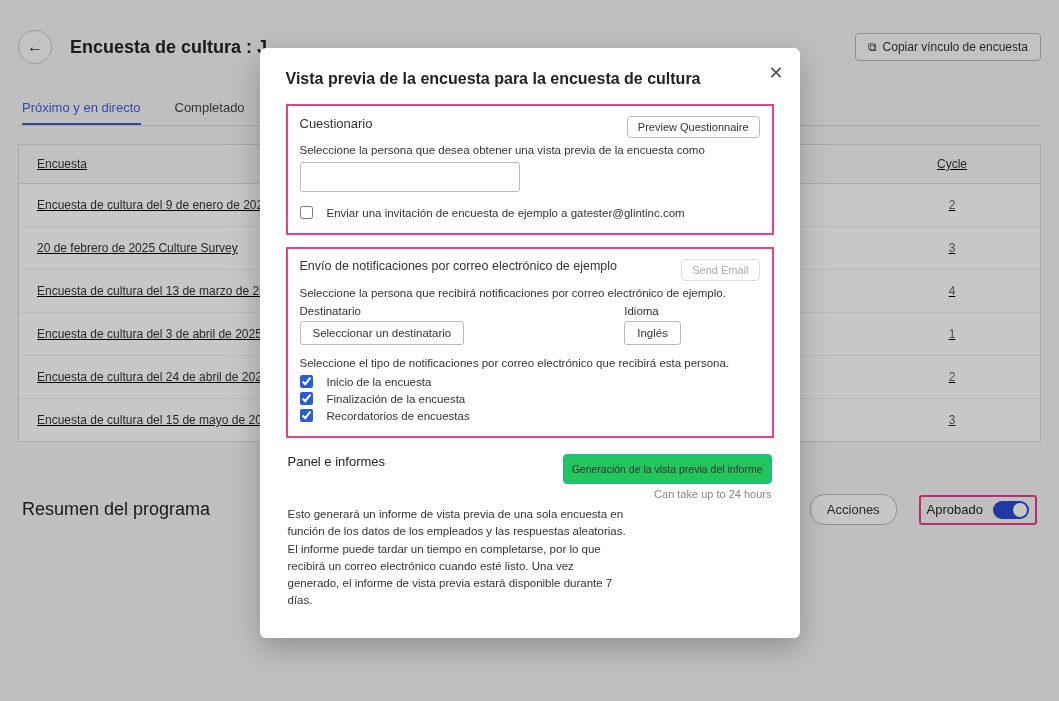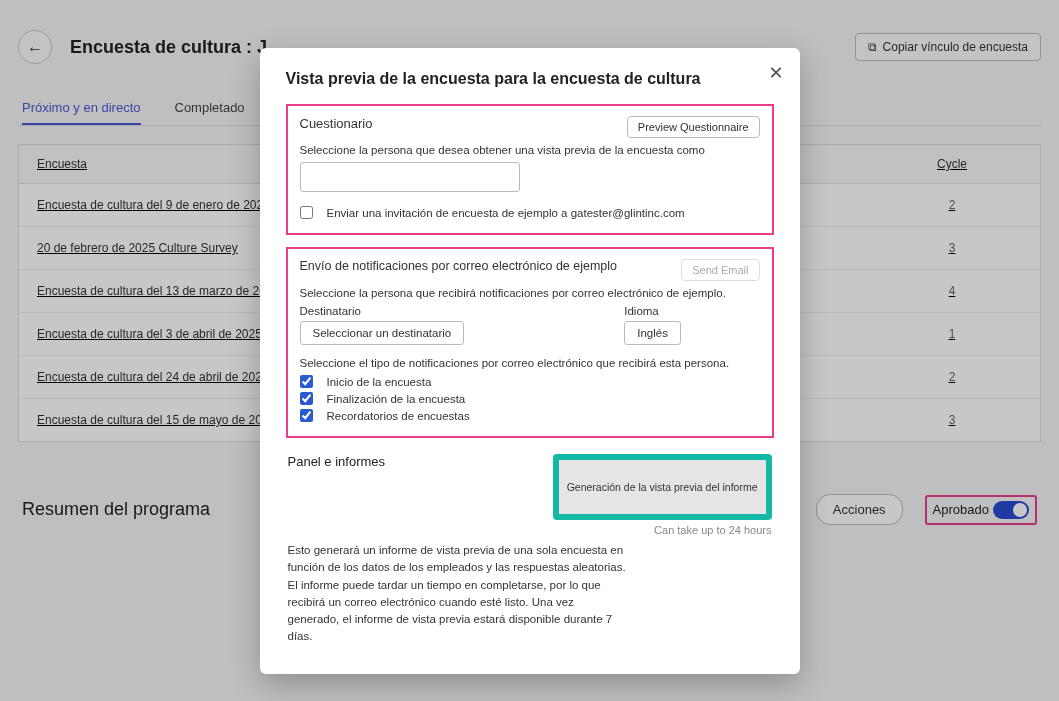--- a/index.html
+++ b/index.html
@@ -21,21 +21,21 @@
 .thead, .trow { display: grid; grid-template-columns: 1fr 140px; align-items: center; }
 .thead { background: #f8f8f8; padding: 12px 18px; font-size: 12px; color: #333; border-bottom: 1px solid #e0e0e0; }
 .trow { padding: 14px 18px; border-bottom: 1px solid #eee; font-size: 12px; color: #333; }
 .trow .cycle { text-align: center; color: #666; }
 .trow:last-child { border-bottom: none; }
 
 .footer-row { display: flex; align-items: center; justify-content: space-between; margin-top: 52px; padding: 0 4px 16px 4px; }
 .summary-title { font-size: 18px; font-weight: 400; color: #222; }
 .footer-right { display: flex; align-items: center; gap: 22px; }
 .actions-btn { border: 1px solid #bbb; background: #fff; border-radius: 14px; padding: 7px 16px; font-size: 13px; cursor: pointer; color: #333; }
-.approve-wrap { display: flex; align-items: center; gap: 4px; font-size: 13px; color: #222; border: 2px solid #e83e8c; padding: 4px 6px; border-radius: 3px; }
+.approve-wrap { display: flex; align-items: center; gap: 10px; font-size: 13px; color: #222; border: 2px solid #e83e8c; padding: 4px 6px; border-radius: 3px; }
 .toggle { width: 36px; height: 18px; background: #2a4bd1; border-radius: 10px; position: relative; cursor: pointer; }
 .toggle .knob { position: absolute; right: 2px; top: 2px; width: 14px; height: 14px; background: #fff; border-radius: 50%; }
 
 
 .scrim { position: absolute; inset: 0; background: rgba(0,0,0,0.22); }
 .modal { position: absolute; top: 48px; left: 50%; transform: translateX(-50%); width: 540px; background: #fff; border-radius: 6px; box-shadow: 0 10px 30px rgba(0,0,0,0.25); padding: 22px 26px 26px 26px; }
 .modal-close { position: absolute; top: 14px; right: 16px; background: none; border: none; font-size: 18px; cursor: pointer; color: #555; }
 .modal-title { font-size: 16px; font-weight: 600; color: #222; margin-bottom: 16px; }
 
 .section { border: 2px solid #e83e8c; padding: 10px 12px 14px 12px; margin-bottom: 12px; background: #fff; }
@@ -54,21 +54,21 @@
 
 .chk-row { display: flex; align-items: center; gap: 14px; font-size: 11.5px; color: #333; margin-top: 4px; }
 .chk-row input { accent-color: #2a5bd1; width: 13px; height: 13px; }
 
 .two-col { display: flex; gap: 160px; margin-top: 2px; }
 .col-block { display: flex; flex-direction: column; gap: 4px; font-size: 11.5px; color: #333; }
 
 .panel-head { display: flex; justify-content: space-between; align-items: flex-start; margin-bottom: 6px; }
 .panel-title { font-size: 13px; color: #222; }
 .panel-desc { font-size: 11.5px; color: #333; line-height: 1.5; max-width: 340px; }
-.report-btn { border: 6px solid #14b8a6; background: #e5e5e5; border-radius: 4px; padding: 21px 8px; font-size: 10.5px; cursor: pointer; color: #333; }
+.report-btn { border: 1px solid #14b8a6; background: #22c55e; border-radius: 4px; padding: 8px 8px; font-size: 10.5px; cursor: pointer; color: #333; }
 </style>
 </head>
 <body>
 
 <div class="page-wrap">
 
   <div class="header-row">
     <div class="header-left">
       <button class="back-btn">
         <span>←</span>

